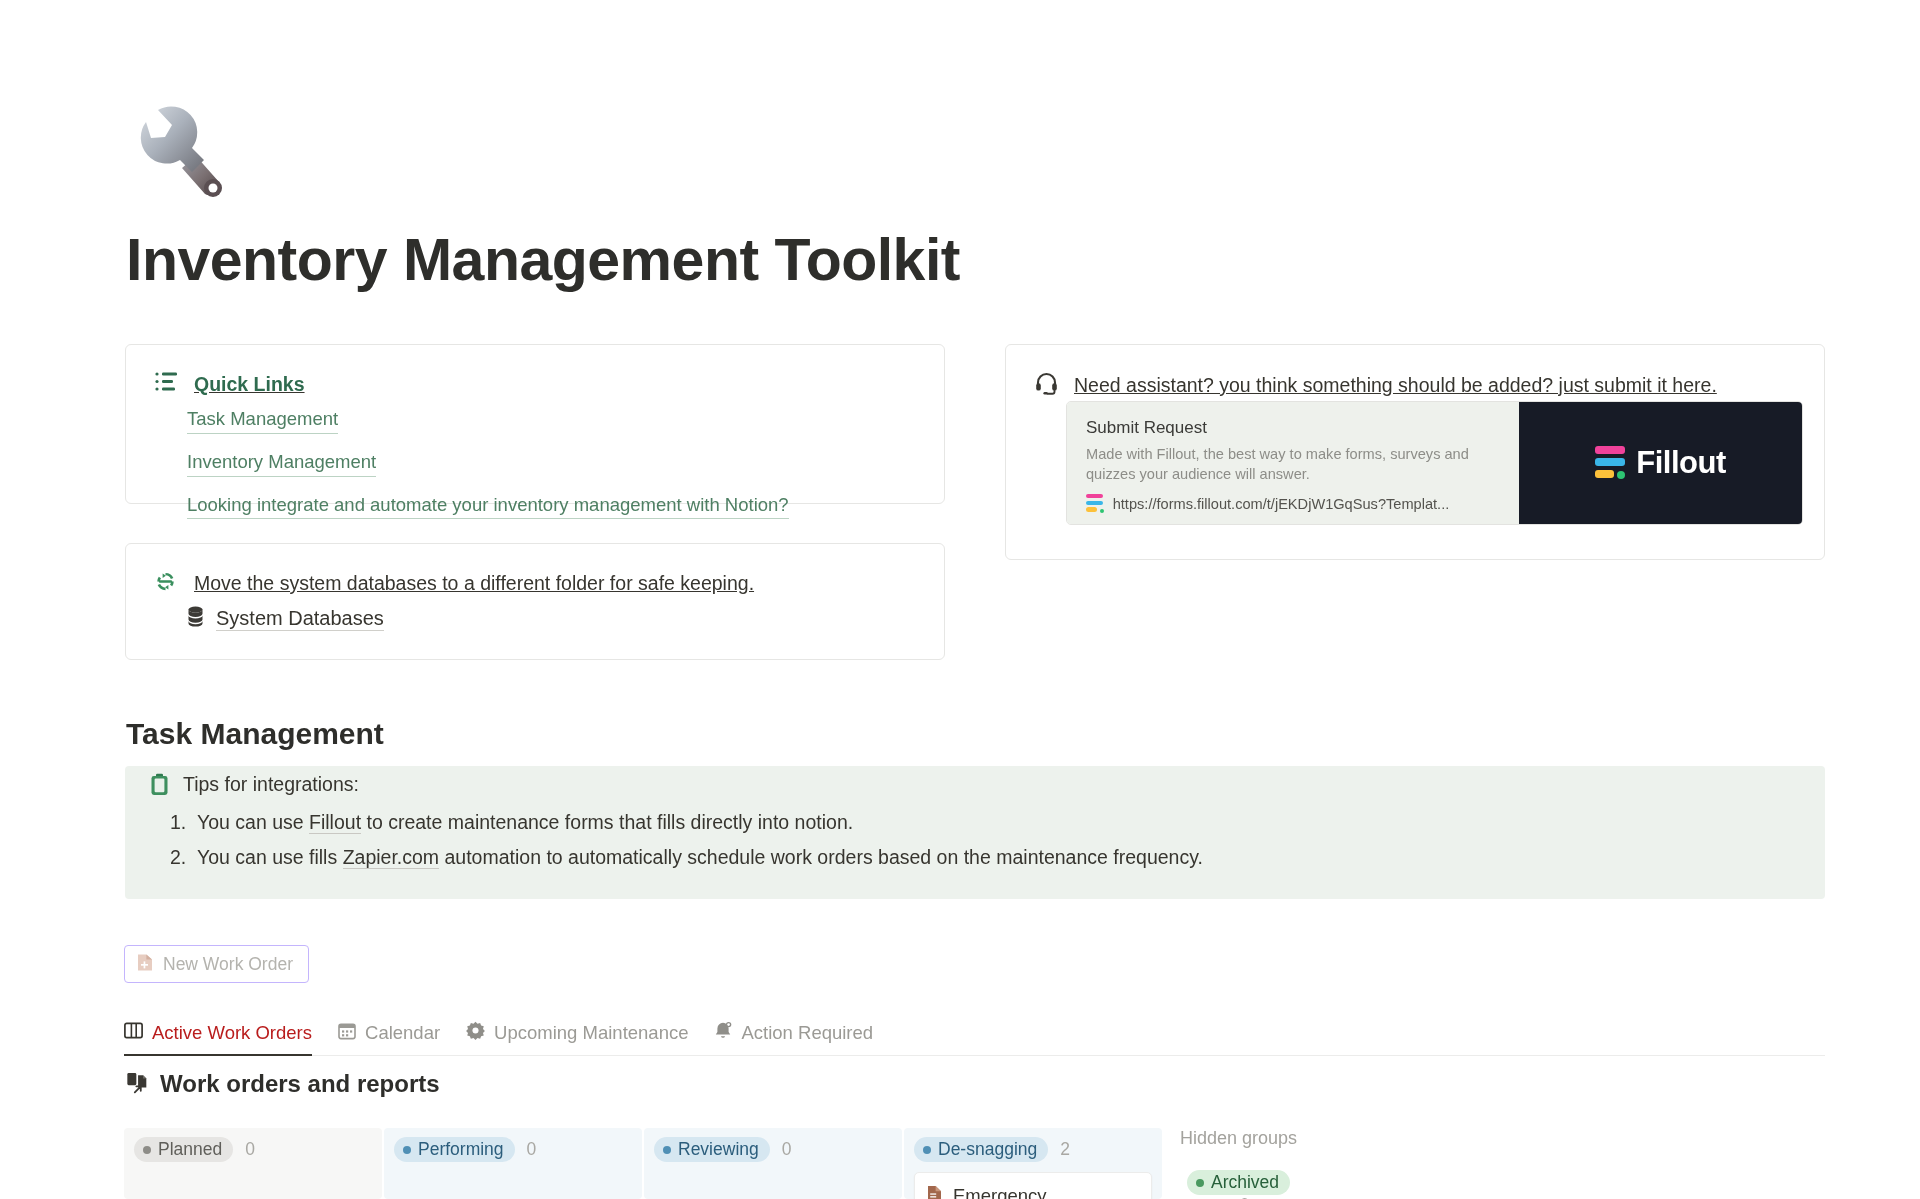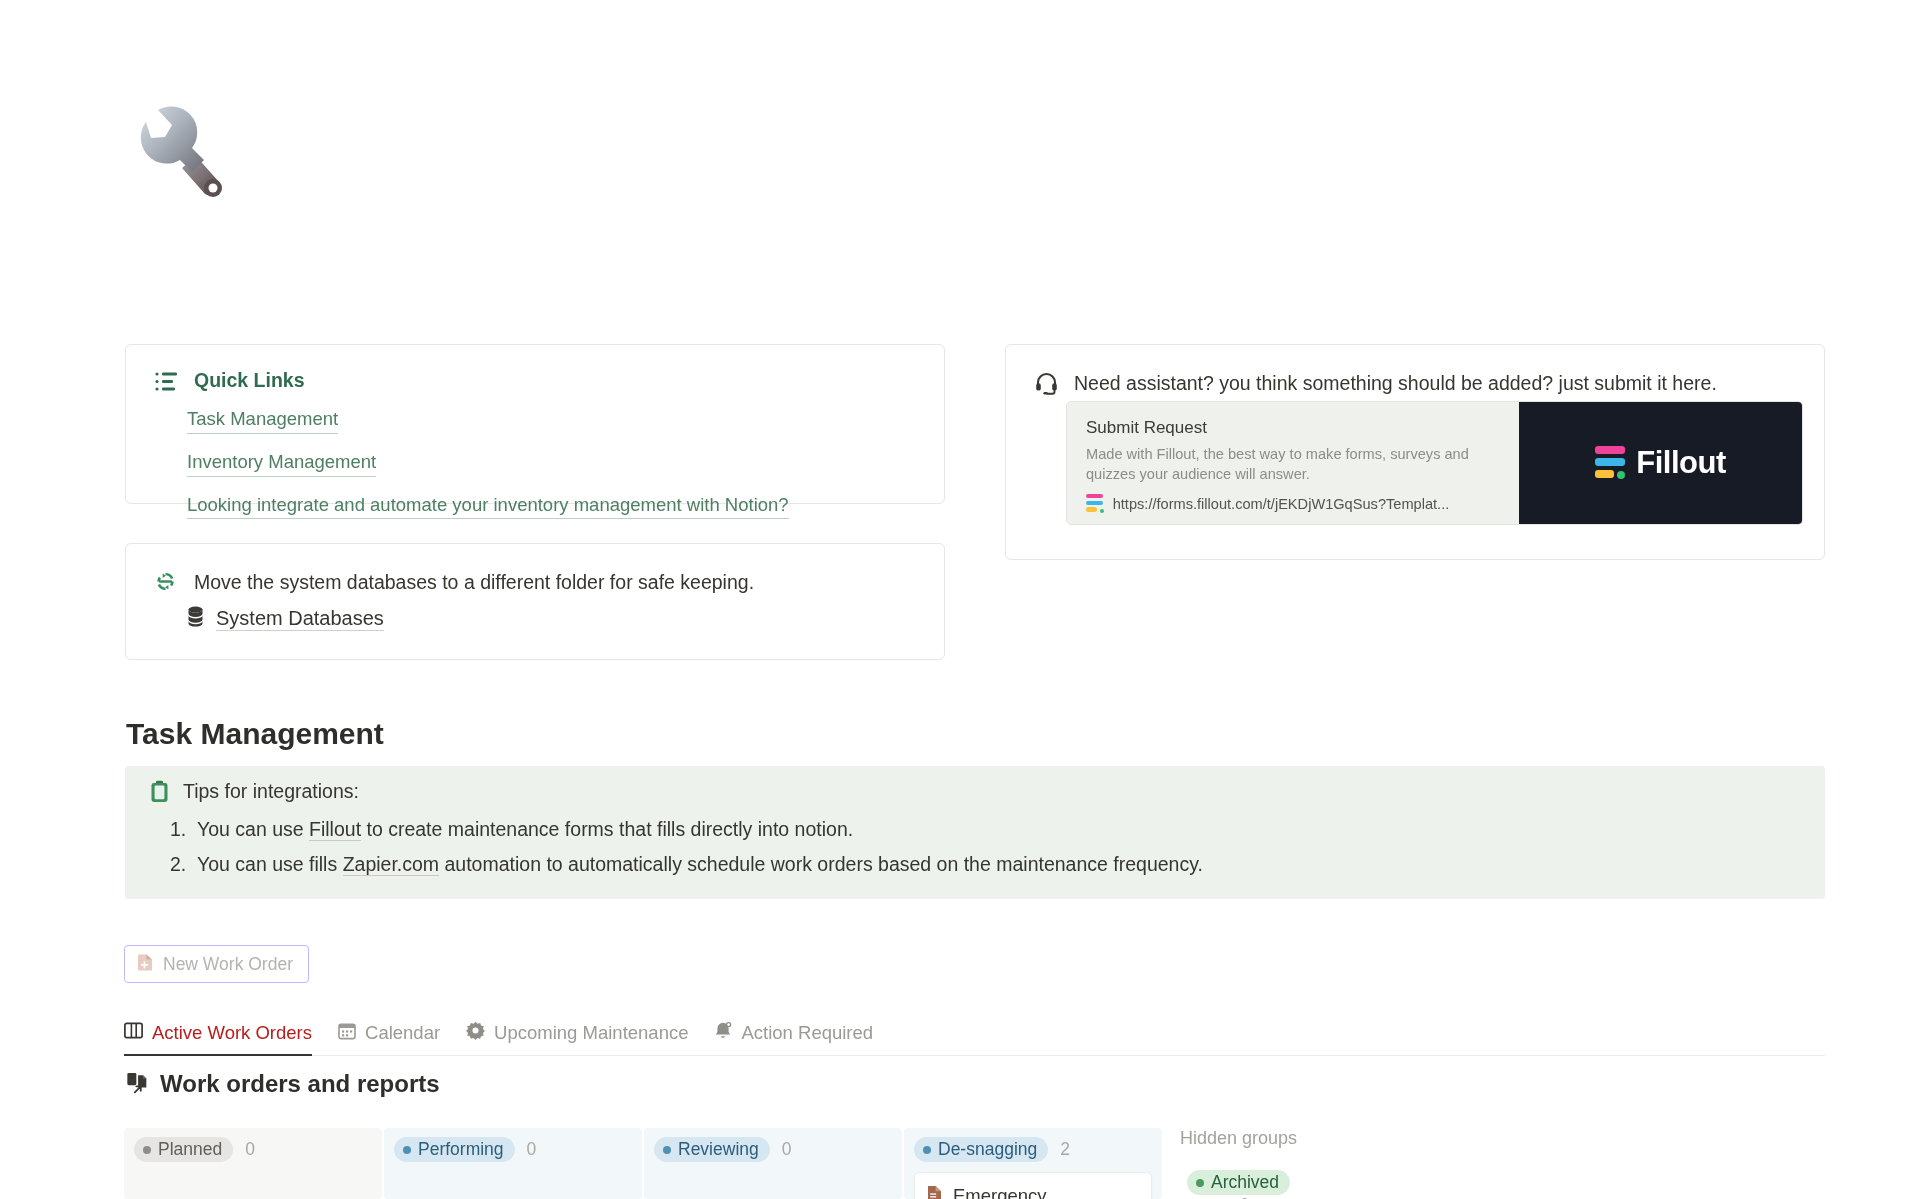--- a/index.html
+++ b/index.html
@@ -33,21 +33,21 @@
   .card {
     position: absolute;
     background: #ffffff;
     border: 1px solid #e6e6e4;
     border-radius: 6px;
   }
   #quick-links-card { left: 125px; top: 344px; width: 820px; height: 160px; }
   #databases-card   { left: 125px; top: 543px; width: 820px; height: 117px; }
   #assist-card      { left: 1005px; top: 344px; width: 820px; height: 216px; }
 
-  .callout-row { display: flex; align-items: flex-start; padding: 24px 0 0 28px; }
+  .callout-row { display: flex; align-items: flex-end; padding: 24px 0 0 28px; text-decoration: underline; }
   .callout-icon { flex: 0 0 auto; width: 26px; margin-right: 14px; padding-top: 2px; }
   .callout-text { font-size: 19.5px; line-height: 1.45; color: #37352f; }
 
   .ql-title { font-size: 19.5px; font-weight: 700; color: #2f6b4f; }
   .ql-links { padding: 10px 0 0 61px; }
   .ql-link {
     display: block;
     font-size: 18.5px;
     line-height: 1.45;
     color: #4e7f63;
@@ -116,21 +116,21 @@
   
   .section-title {
     position: absolute; left: 126px; top: 717px;
     font-size: 30px; font-weight: 700; color: #2e2e2b;
   }
   .tips-callout {
     position: absolute; left: 125px; top: 766px;
     width: 1700px; height: 133px;
     background: #edf2ed; border-radius: 4px;
   }
-  .tips-head { display: flex; align-items: flex-start; padding: 14px 0 0 24px; }
+  .tips-head { display: flex; align-items: flex-start; padding: 7px 0 0 24px; }
   .tips-label { font-size: 19.5px; color: #37352f; margin-left: 13px; }
   ol.tips-list { list-style: none; counter-reset: tip; padding: 8px 0 0 72px; }
   ol.tips-list li {
     counter-increment: tip;
     position: relative;
     font-size: 19.5px;
     line-height: 1.5;
     color: #37352f;
     margin-bottom: 6px;
   }
@@ -222,20 +222,21 @@
             <stop offset="55%" stop-color="#7a6f71"></stop>
             <stop offset="100%" stop-color="#4e4446"></stop>
           </linearGradient>
         </defs>
         <path d="M70 52 L93 78 a10 10 0 0 1 -14 12 L56 64 Z" fill="url(#wh)"></path>
         <circle cx="87" cy="84" r="9" fill="#5b4f52"></circle>
         <circle cx="87" cy="84" r="4.5" fill="#ffffff"></circle>
         <path d="M20 18 a26 26 0 0 0 34 38 l12 12 12 -12 -12 -12 a26 26 0 0 0 -34 -38 l14 15 -7 12 -14 1 Z" fill="url(#wg)"></path>
       </svg>
     </div>
+    <div class="page-title">Inventory Management Toolkit</div>
   </div>
 
   <div class="card" id="quick-links-card">
     <div class="callout-row">
       <span class="callout-icon">
         <svg width="24" height="21" viewBox="0 0 24 21">
           <circle cx="3" cy="3" r="1.6" fill="#2f6b4f"></circle>
           <rect x="8" y="1.6" width="15" height="2.9" rx="1.2" fill="#2f6b4f"></rect>
           <circle cx="3" cy="10.5" r="1.6" fill="#2f6b4f"></circle>
           <rect x="8" y="9.1" width="11" height="2.9" rx="1.2" fill="#2f6b4f"></rect>

